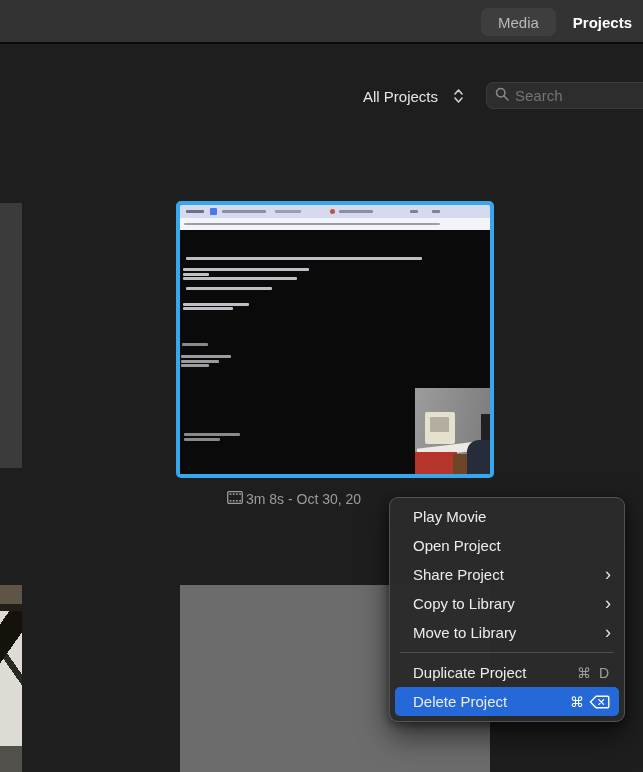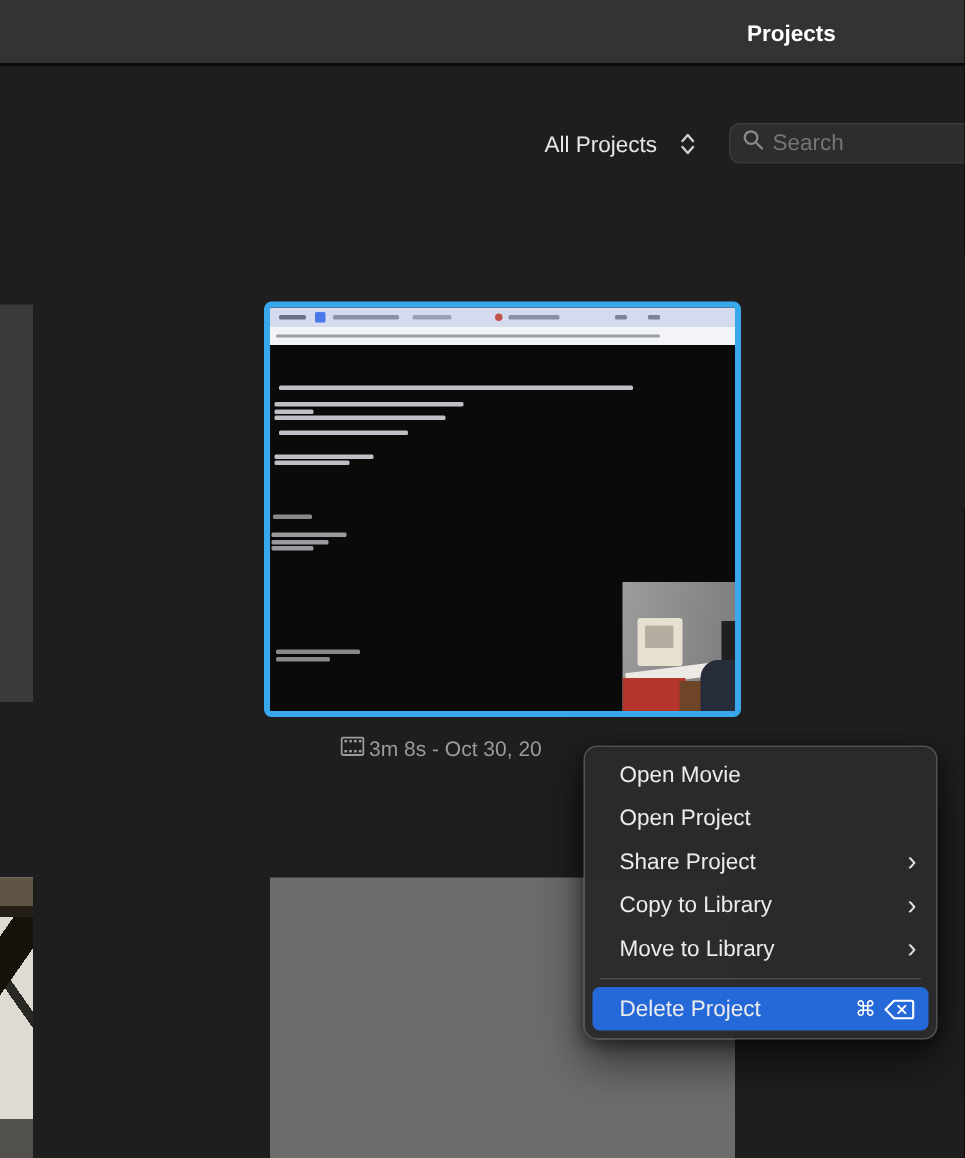--- a/index.html
+++ b/index.html
@@ -66,20 +66,21 @@
   .menu-item.highlighted .menu-shortcut{color:#ffffff;}
   .menu-sep{height:1px;background:rgba(255,255,255,.16);margin:5px 10px;}
 </style>
 </head>
 <body>
 
 <div class="screen">
 
   <header class="toolbar">
     <div class="segmented">
+      <div class="segment media">Media</div>
       <div class="segment projects">Projects</div>
     </div>
   </header>
 
   <div class="all-projects">
     <span>All Projects</span>
     <span class="updown-icon">
       <svg width="9" height="16" viewBox="0 0 9 16">
           <path d="M1 6 L4.5 2 L8 6" fill="none" stroke="#cfcfcf" stroke-width="1.6" stroke-linecap="round" stroke-linejoin="round"></path>
           <path d="M1 10 L4.5 14 L8 10" fill="none" stroke="#cfcfcf" stroke-width="1.6" stroke-linecap="round" stroke-linejoin="round"></path>
@@ -152,38 +153,42 @@
           <rect x="5.8" y="9" width="1.8" height="1.6" fill="#9b9b9b"></rect>
           <rect x="9" y="9" width="1.8" height="1.6" fill="#9b9b9b"></rect>
           <rect x="12.2" y="9" width="1.8" height="1.6" fill="#9b9b9b"></rect>
         </svg>
     </span>
     <span>3m 8s - Oct 30, 20</span>
   </div>
 
   <nav class="context-menu" id="ctx-menu">
       <div class="menu-item">
-        <span>Open Movie</span>
+        <span>Play Movie</span>
       </div>
       <div class="menu-item">
         <span>Open Project</span>
       </div>
       <div class="menu-item">
         <span>Share Project</span>
         <span class="menu-chevron">›</span>
       </div>
       <div class="menu-item">
         <span>Copy to Library</span>
         <span class="menu-chevron">›</span>
       </div>
       <div class="menu-item">
         <span>Move to Library</span>
         <span class="menu-chevron">›</span>
       </div>
       <div class="menu-sep"></div>
+      <div class="menu-item">
+        <span>Duplicate Project</span>
+        <span class="menu-shortcut">⌘ D</span>
+      </div>
       <div class="menu-item highlighted">
         <span>Delete Project</span>
         <span class="menu-shortcut">⌘<span>
             <svg width="21" height="14" viewBox="0 0 21 14" style="display:block">
               <path d="M7 1.2 H18.6 Q19.8 1.2 19.8 2.4 V11.6 Q19.8 12.8 18.6 12.8 H7 L1.4 7 Z" fill="none" stroke="#ffffff" stroke-width="1.4" stroke-linejoin="round"></path>
               <path d="M9.8 4.6 L14.6 9.4 M14.6 4.6 L9.8 9.4" stroke="#ffffff" stroke-width="1.3" stroke-linecap="round"></path>
             </svg>
           </span></span>
       </div>
     </nav>

